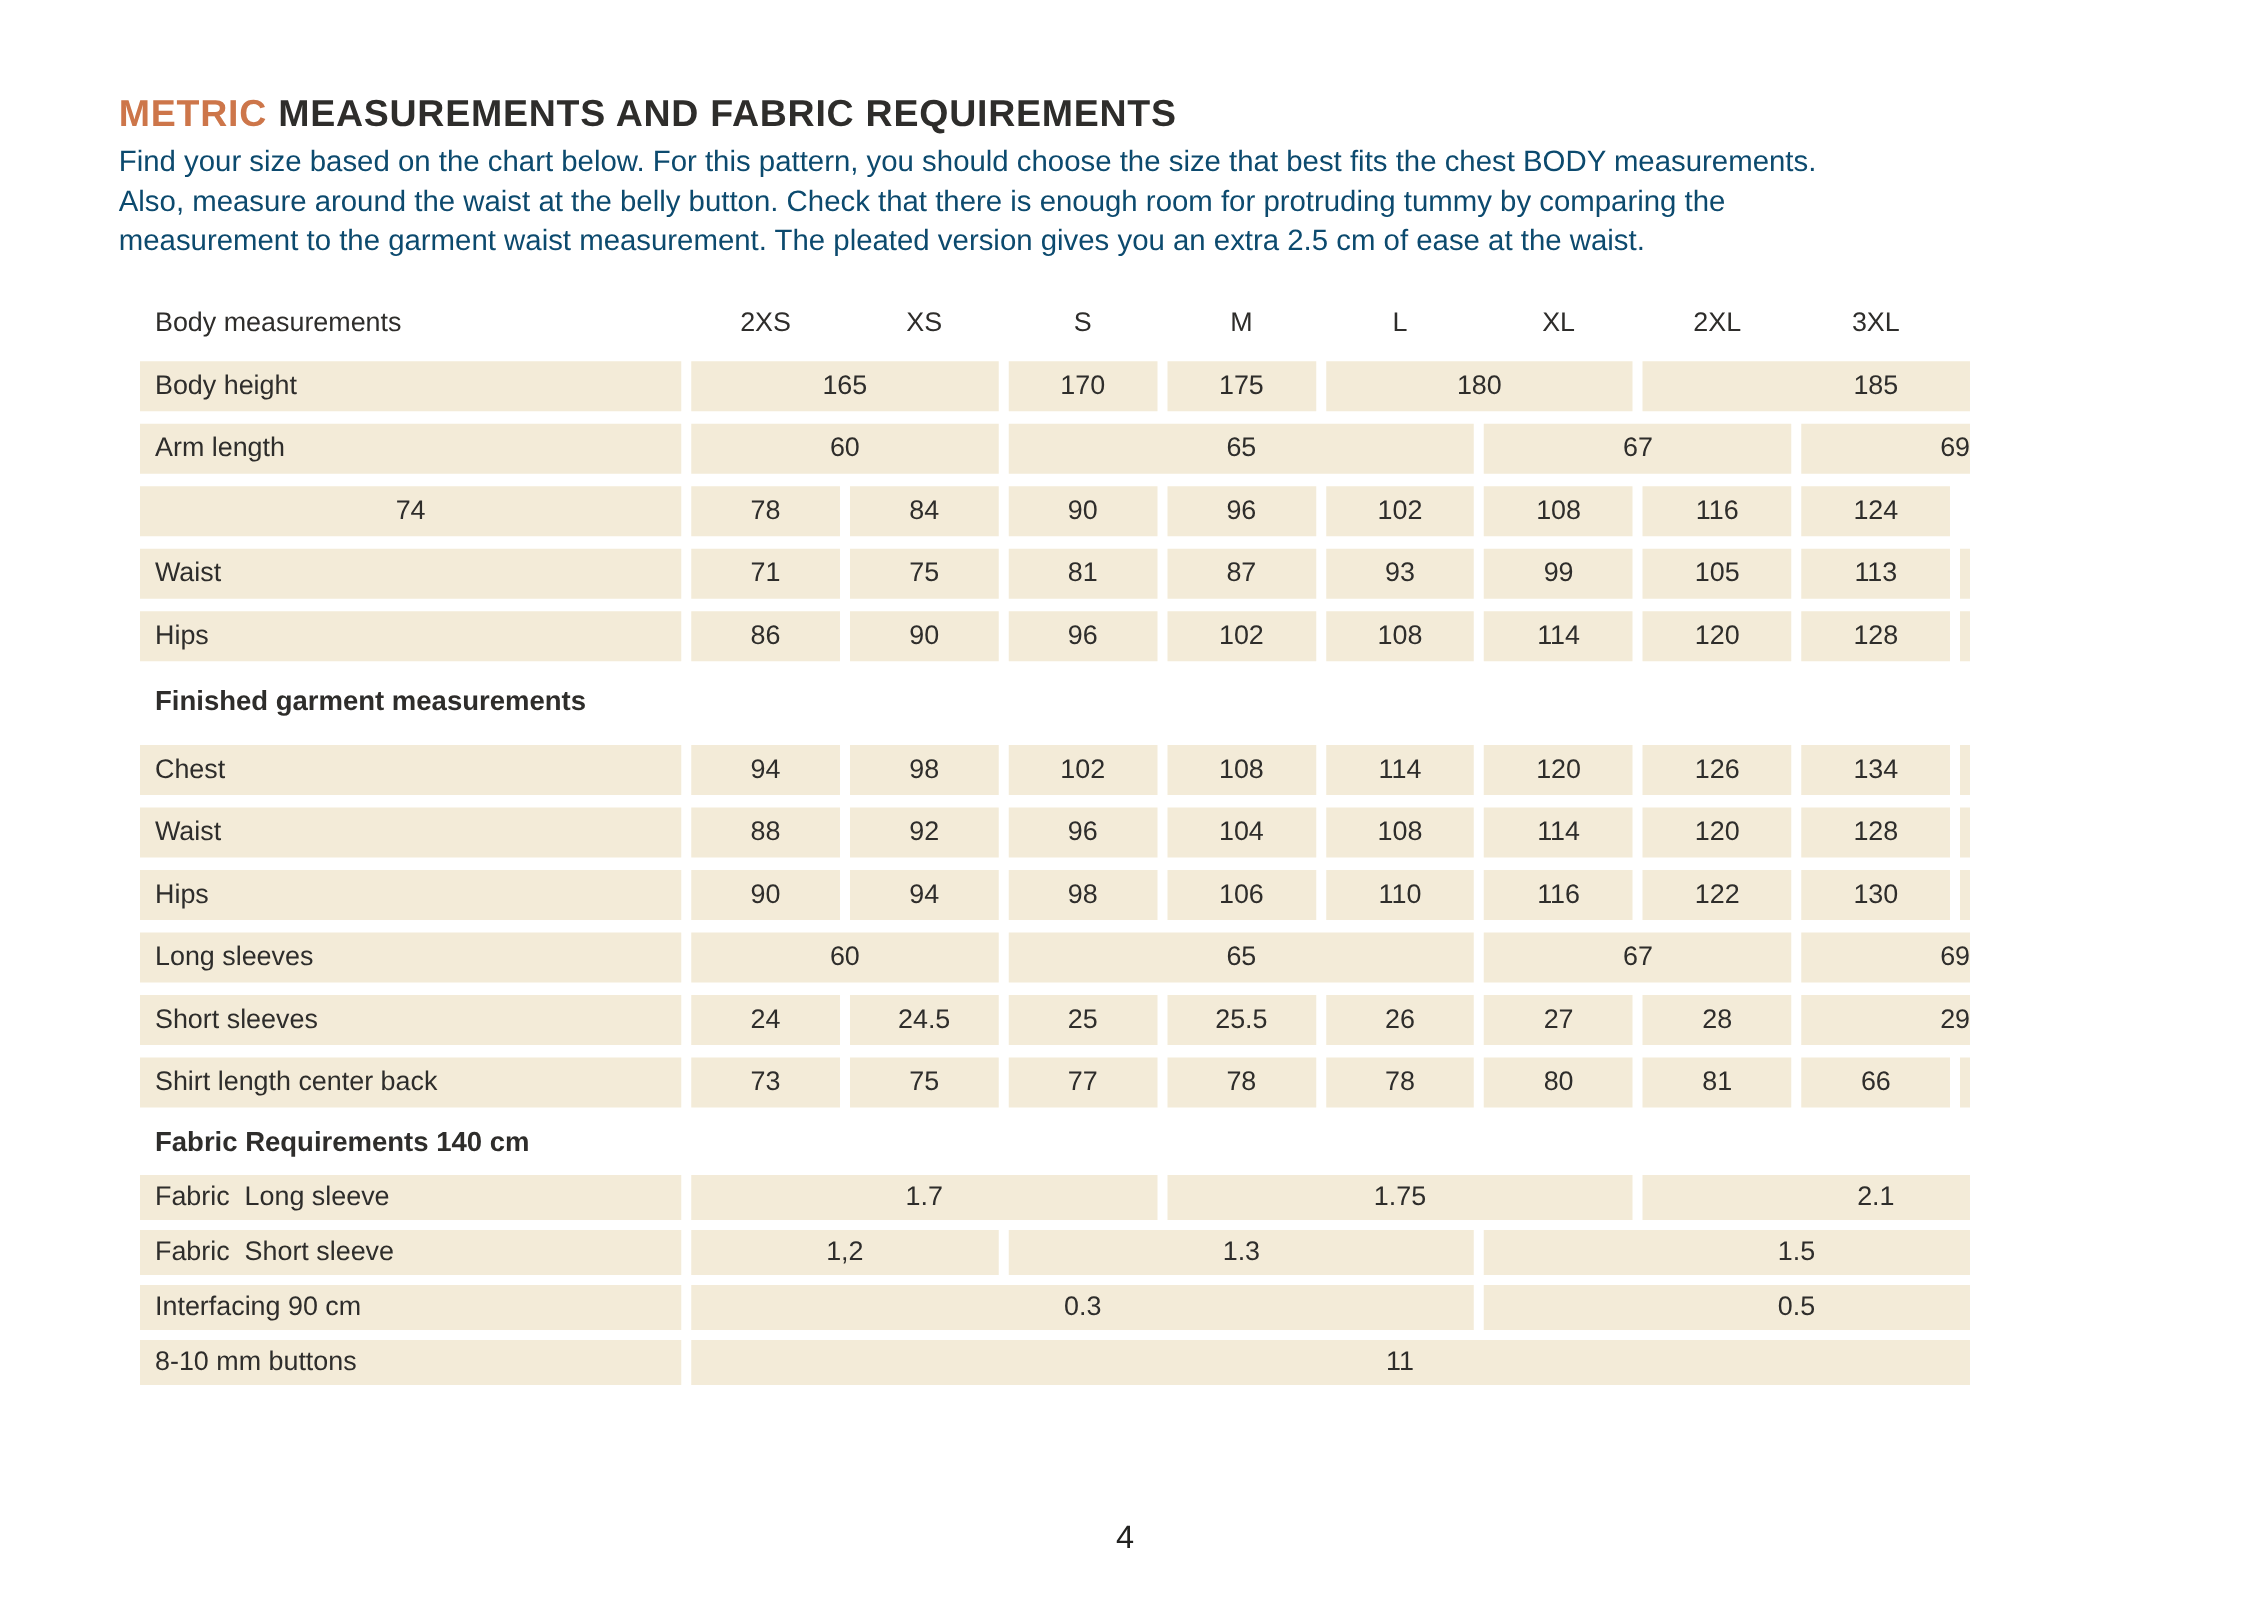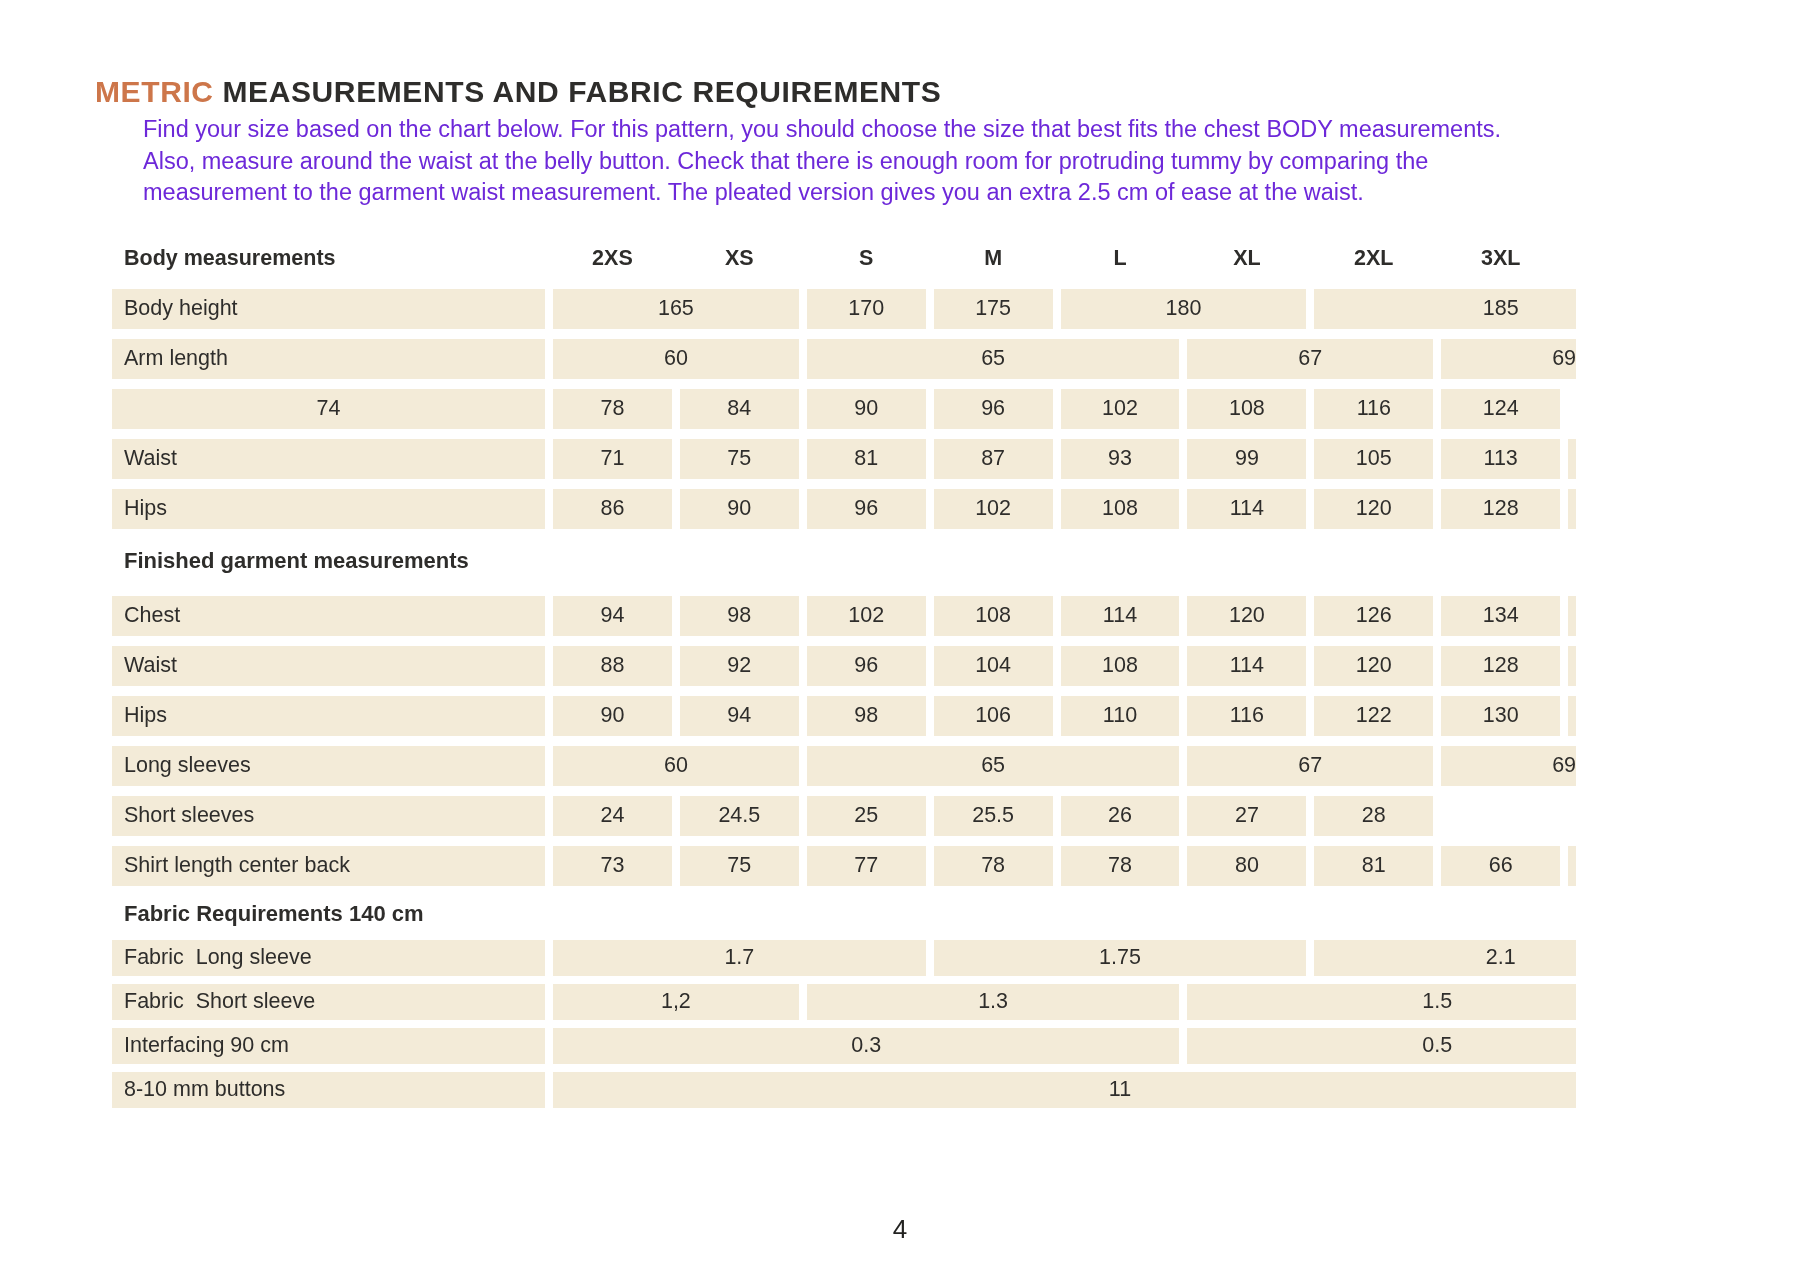--- a/index.html
+++ b/index.html
@@ -20,40 +20,39 @@
     letter-spacing: 0.6px;
     line-height: 36px;
     white-space: pre;
     color: var(--text, #2e2d2b);
   }
   h1.title .accent { color: var(--accent, #cd764a); }
   .intro {
     margin-top: 4px;
     font-size: 23.5px;
     line-height: 31.5px;
-    color: #6d28d9;
-    margin-left: 48px;
+    color: #0c4a6e;
   }
   .intro .line { display: block; white-space: pre; }
   .size-table {
     margin-top: 33px;
     margin-left: 17px;
     width: 1575px;
   }
   .t-row {
     display: grid;
     grid-template-columns: 433px repeat(9, 1fr);
     column-gap: 8px;
     margin-bottom: 10px;
   }
   .t-row.header-row { margin-bottom: 13px; }
   .header-row .t-cell {
     background: transparent;
     height: 34px;
-    font-weight: 700;
+    font-weight: 400;
   }
   .t-cell {
     background: var(--cell, #f3ebd8);
     height: 40px;
     display: flex;
     align-items: center;
     justify-content: center;
     font-size: 21.5px;
     white-space: pre-wrap;
   }
@@ -203,20 +202,21 @@
       </div>
       <div class="t-row">
         <div class="t-cell label-cell">Short sleeves</div>
         <div class="t-cell value-cell">24</div>
         <div class="t-cell value-cell">24.5</div>
         <div class="t-cell value-cell">25</div>
         <div class="t-cell value-cell">25.5</div>
         <div class="t-cell value-cell">26</div>
         <div class="t-cell value-cell">27</div>
         <div class="t-cell value-cell">28</div>
+        <div class="t-cell value-cell" style="grid-column: span 2;">29</div>
       </div>
       <div class="t-row">
         <div class="t-cell label-cell">Shirt length center back</div>
         <div class="t-cell value-cell">73</div>
         <div class="t-cell value-cell">75</div>
         <div class="t-cell value-cell">77</div>
         <div class="t-cell value-cell">78</div>
         <div class="t-cell value-cell">78</div>
         <div class="t-cell value-cell">80</div>
         <div class="t-cell value-cell">81</div>

